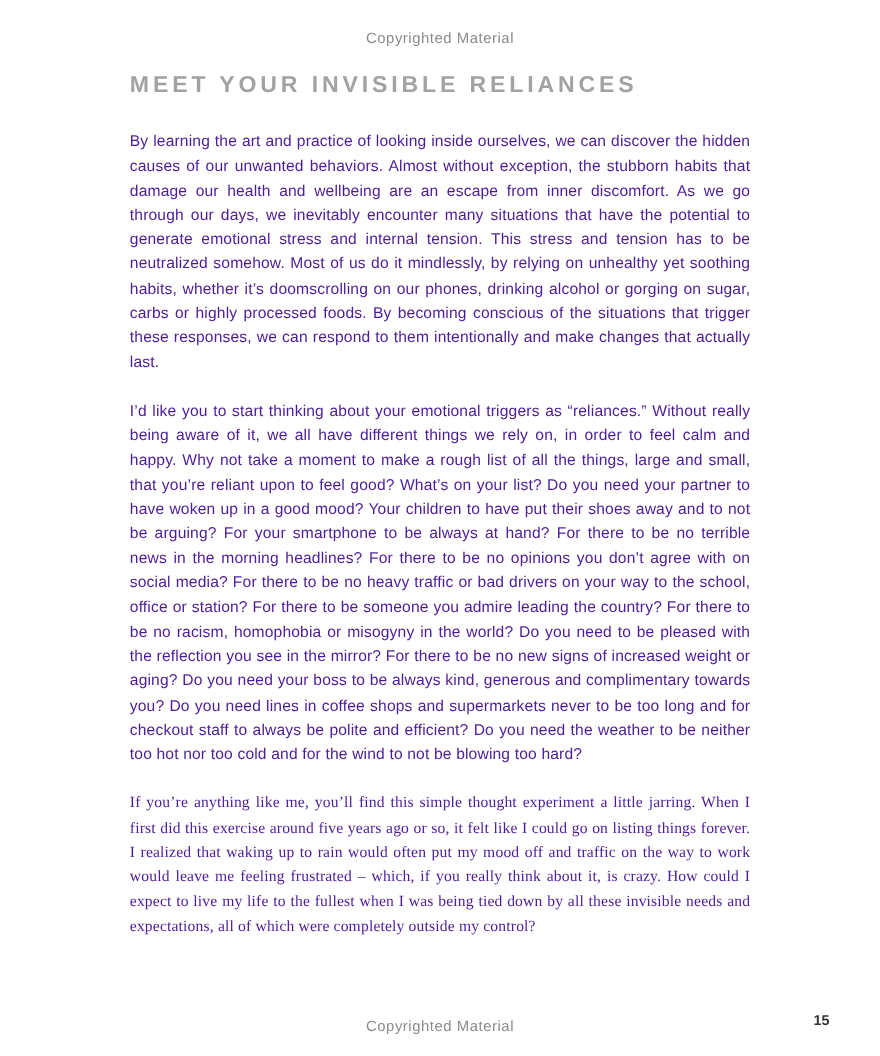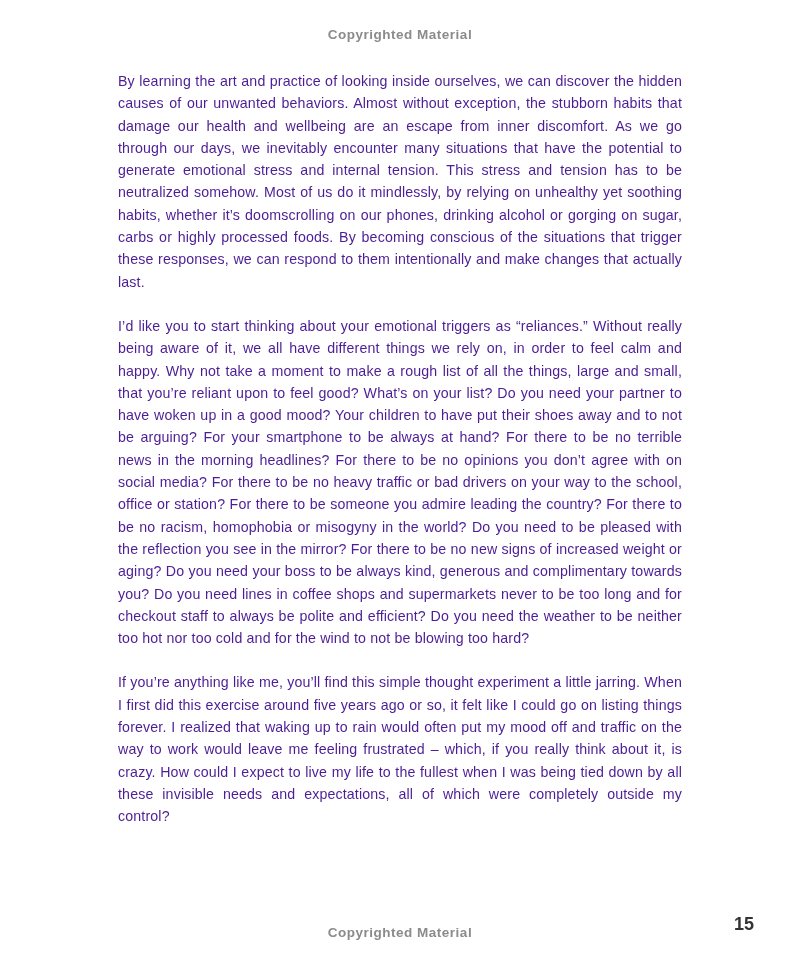--- a/index.html
+++ b/index.html
@@ -10,21 +10,21 @@
     background: #ffffff;
     font-family: "Liberation Sans", sans-serif;
     position: relative;
     overflow: hidden;
   }
   .copyright {
     color: #8b8b8b;
     font-size: 13.5px;
     letter-spacing: 0.5px;
     text-align: center;
-    font-weight: 700;
+    font-weight: 400;
   }
   .copyright-top {
     padding-top: 27px;
   }
   .page-title {
     margin: 24px 118px 0 118px;
     color: #a2a2a2;
     font-size: 21px;
     font-weight: bold;
     letter-spacing: 3.5px;
@@ -37,43 +37,45 @@
     line-height: 22.3px;
     text-align: justify;
     font-weight: 500;
     letter-spacing: 0.15px;
   }
   .body-text p {
     margin: 0 0 22px 0;
   }
   .body-text p:last-child {
     margin-bottom: 12px;
+    font-family: Liberation Serif, serif;
   }
   .footer {
     position: absolute;
     left: 0;
     bottom: 20px;
     width: 100%;
   }
   .page-number {
     position: absolute;
     right: 46px;
     bottom: 25px;
     font-weight: bold;
     color: #333333;
-    font-size: 18px;
+    font-size: 13px;
   }
 </style>
 </head>
 <body>
 
 <div>
 
   <div class="copyright copyright-top">Copyrighted Material</div>
 
+  <h1 class="page-title">MEET YOUR INVISIBLE RELIANCES</h1>
 
   <div class="body-text">
     <p>By learning the art and practice of looking inside ourselves, we can discover the hidden causes of our unwanted behaviors. Almost without exception, the stubborn habits that damage our health and wellbeing are an escape from inner discomfort. As we go through our days, we inevitably encounter many situations that have the potential to generate emotional stress and internal tension. This stress and tension has to be neutralized somehow. Most of us do it mindlessly, by relying on unhealthy yet soothing habits, whether it’s doomscrolling on our phones, drinking alcohol or gorging on sugar, carbs or highly processed foods. By becoming conscious of the situations that trigger these responses, we can respond to them intentionally and make changes that actually last.</p>
     <p>I’d like you to start thinking about your emotional triggers as “reliances.” Without really being aware of it, we all have different things we rely on, in order to feel calm and happy. Why not take a moment to make a rough list of all the things, large and small, that you’re reliant upon to feel good? What’s on your list? Do you need your partner to have woken up in a good mood? Your children to have put their shoes away and to not be arguing? For your smartphone to be always at hand? For there to be no terrible news in the morning headlines? For there to be no opinions you don’t agree with on social media? For there to be no heavy traffic or bad drivers on your way to the school, office or station? For there to be someone you admire leading the country? For there to be no racism, homophobia or misogyny in the world? Do you need to be pleased with the reflection you see in the mirror? For there to be no new signs of increased weight or aging? Do you need your boss to be always kind, generous and complimentary towards you? Do you need lines in coffee shops and supermarkets never to be too long and for checkout staff to always be polite and efficient? Do you need the weather to be neither too hot nor too cold and for the wind to not be blowing too hard?</p>
     <p>If you’re anything like me, you’ll find this simple thought experiment a little jarring. When I first did this exercise around five years ago or so,  it felt like I could go on listing things forever. I realized that waking up to rain would often put my mood off and traffic on the way to work would leave me feeling frustrated – which, if you really think about it, is crazy. How could I expect to live my life to the fullest when I was being tied down by all these invisible needs and expectations, all of which were completely outside my control?</p>
   </div>
 
   <div class="footer">
     <div class="copyright">Copyrighted Material</div>
   </div>

